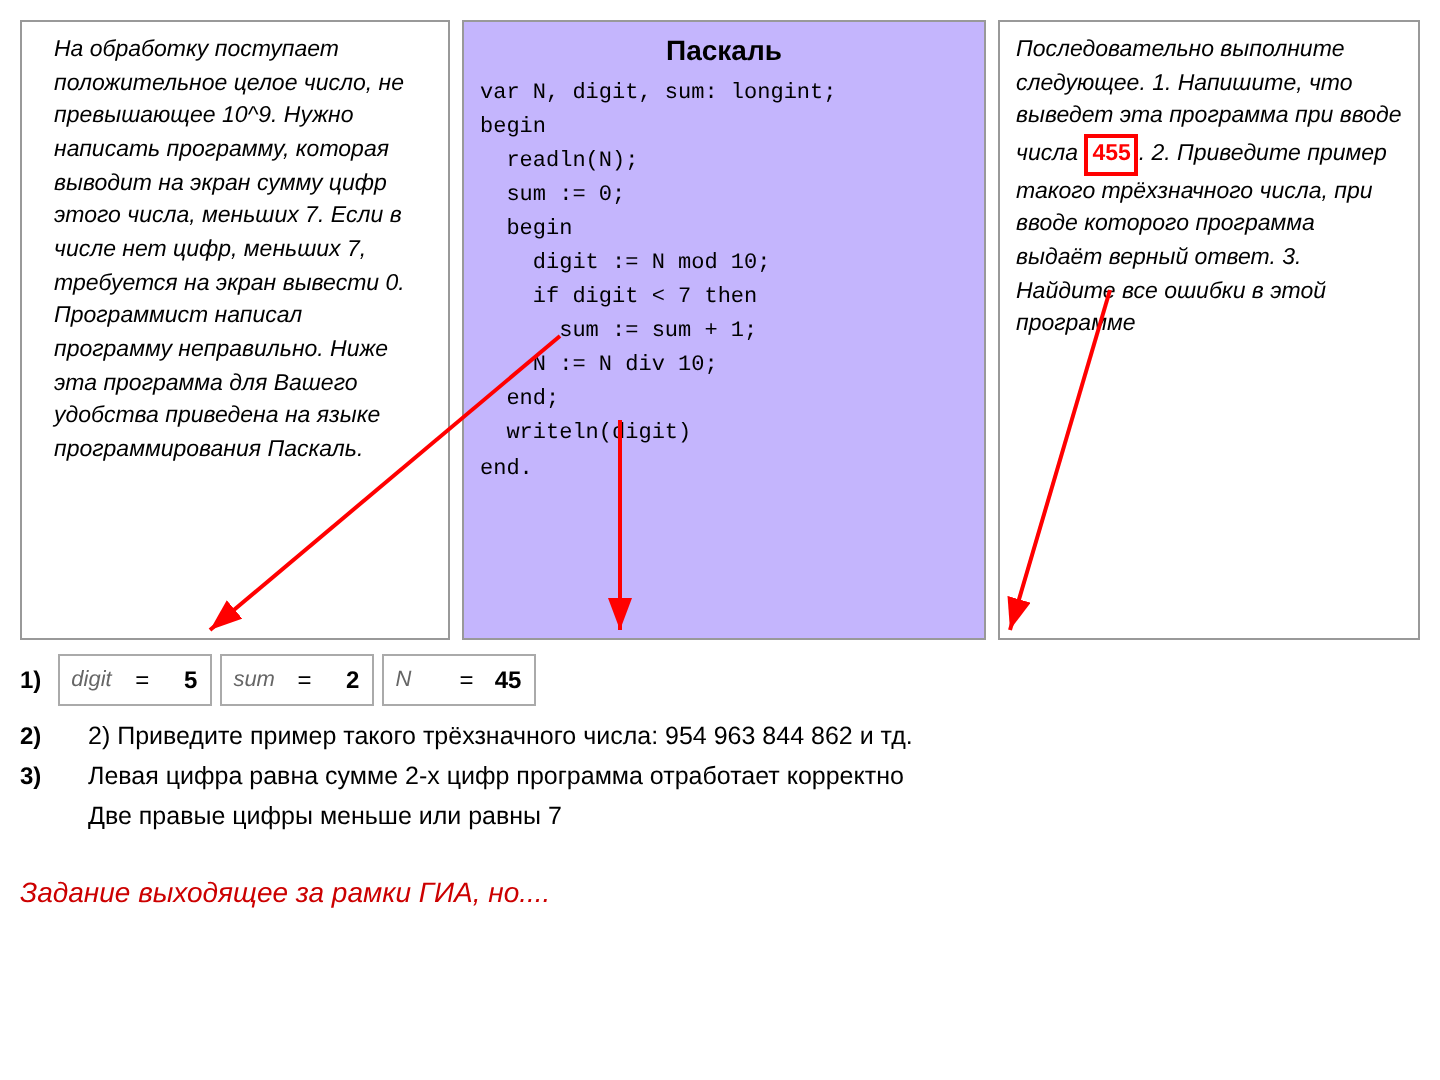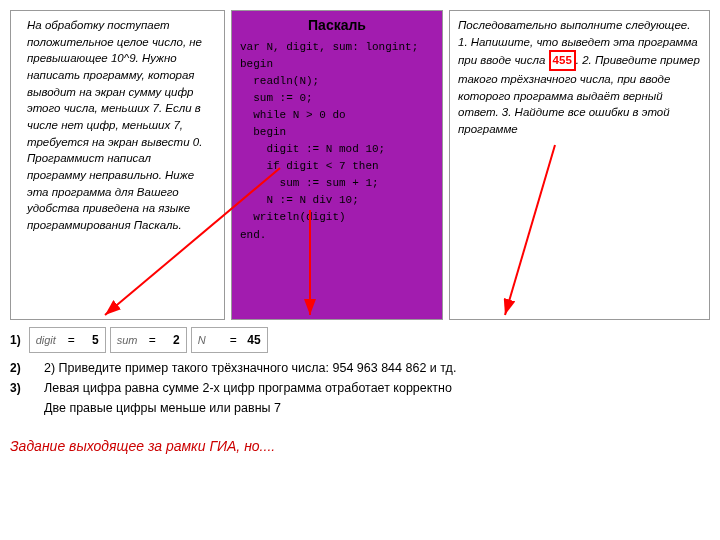--- a/index.html
+++ b/index.html
@@ -34,24 +34,24 @@
       border: 1px solid #999;
       padding: 6px 16px;
       font-size: 11.5px;
       line-height: 1.45;
       color: #000;
       font-style: italic;
     }
 
     
     .middle-panel {
-      width: 212px;
+      width: 262px;
       border: 1px solid #999;
       padding: 6px 8px;
-      background: #a21caf;
+      background: #c4b5fd;
     }
 
     .middle-panel .panel-title {
       text-align: center;
       font-size: 14px;
       font-weight: bold;
       margin-bottom: 6px;
       font-style: normal;
     }
 
@@ -169,26 +169,26 @@
       <p>На обработку поступает положительное целое число, не превышающее 10^9. Нужно написать программу, которая выводит на экран сумму цифр этого числа, меньших 7. Если в числе нет цифр, меньших 7, требуется на экран вывести 0. Программист написал программу неправильно. Ниже эта программа для Вашего удобства приведена на языке программирования Паскаль.</p>
     </div>
 
     <div class="middle-panel">
       <div class="panel-title">Паскаль</div>
       <div class="code-block">
         <div class="code-line">var N, digit, sum: longint;</div>
         <div class="code-line">begin</div>
         <div class="code-line">  readln(N);</div>
         <div class="code-line">  sum := 0;</div>
-        <div class="code-line">  while N &gt; 0 do</div>
         <div class="code-line">  begin</div>
         <div class="code-line">    digit := N mod 10;</div>
         <div class="code-line">    if digit &lt; 7 then</div>
         <div class="code-line">      sum := sum + 1;</div>
         <div class="code-line">    N := N div 10;</div>
+        <div class="code-line">  end;</div>
         <div class="code-line">  writeln(digit)</div>
         <div class="code-line">end.</div>
       </div>
     </div>
 
     <div class="right-panel">
       <p>
         <span>Последовательно выполните следующее. 1. Напишите, что выведет эта программа при вводе числа </span><span class="highlight-box">455</span><span>. 2. Приведите пример такого трёхзначного числа, при вводе которого программа выдаёт верный ответ. 3. Найдите все ошибки в этой программе</span>
       </p>
     </div>

